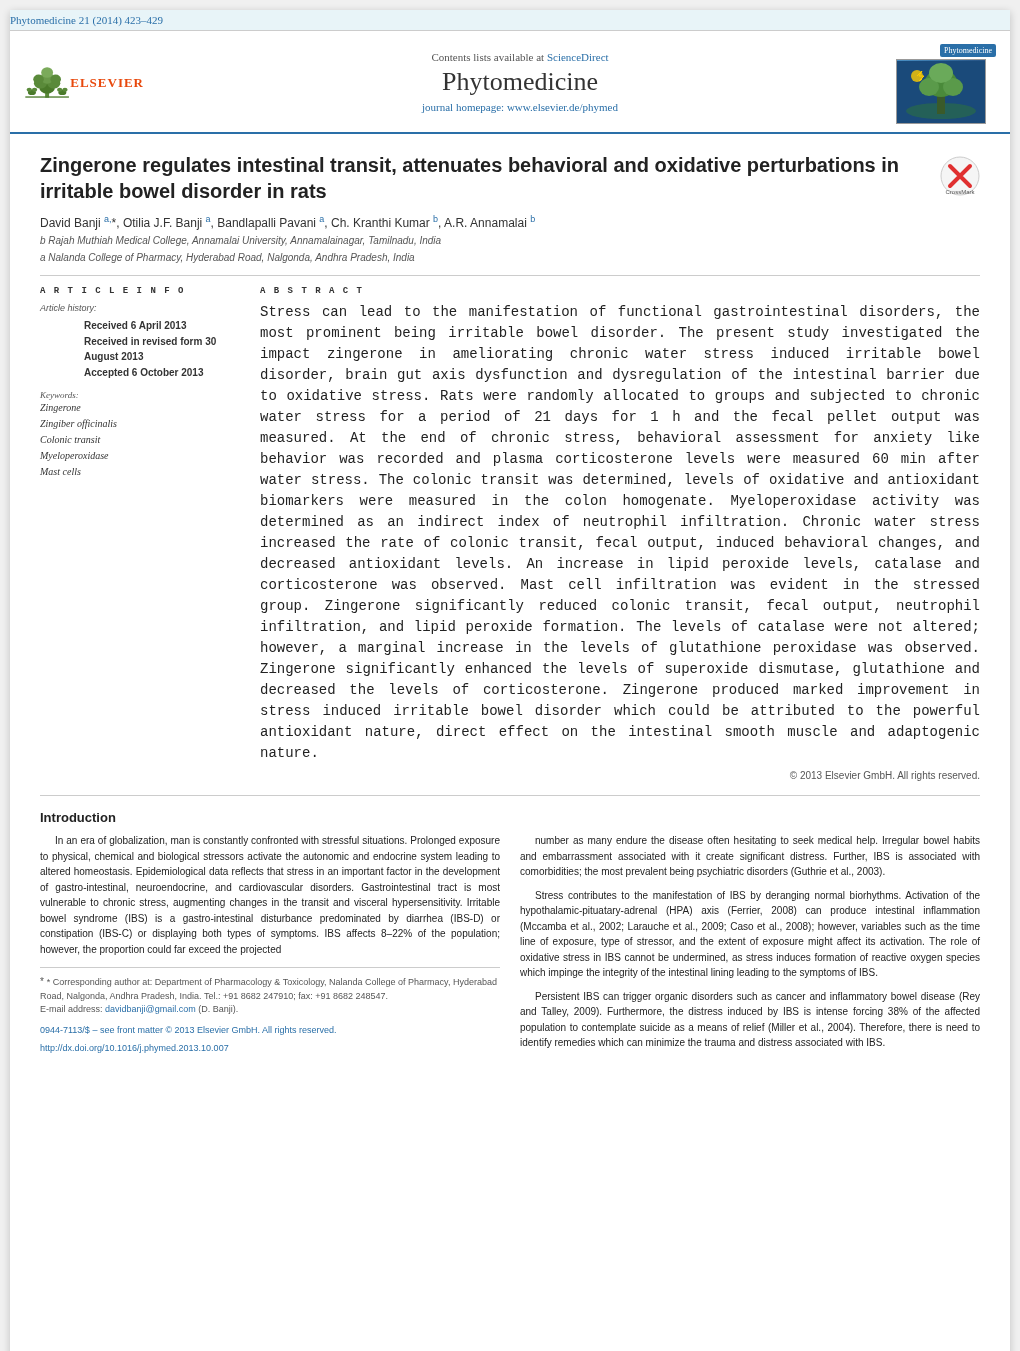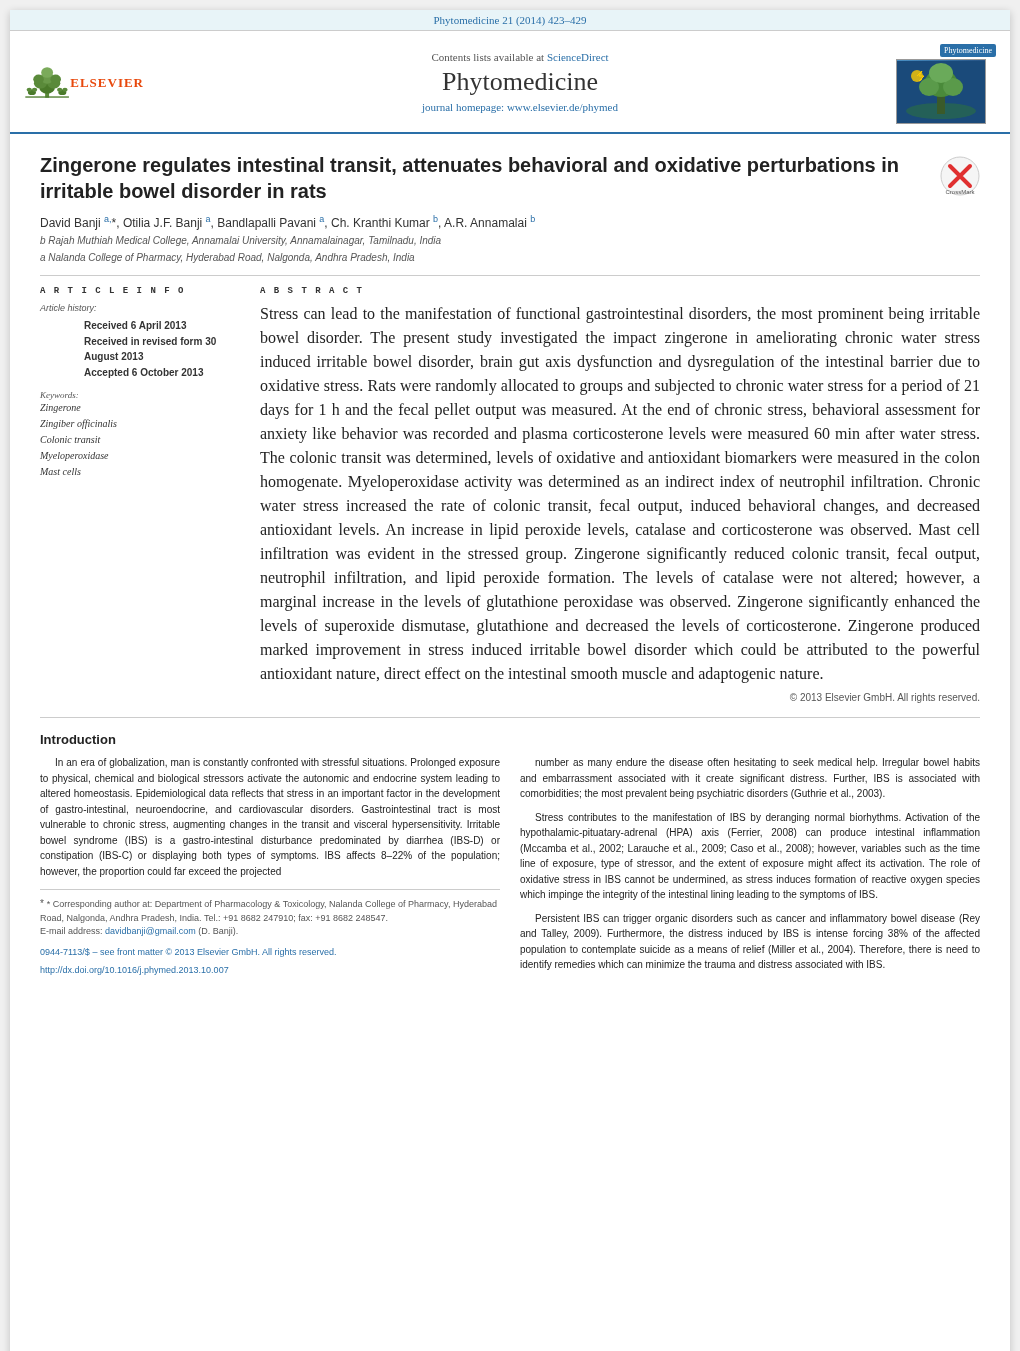--- a/index.html
+++ b/index.html
@@ -16,21 +16,21 @@
       min-height: 1351px;
       padding: 0;
       box-shadow: 0 2px 8px rgba(0,0,0,0.2);
     }
 
     
     .header-top {
       background: #e8f4f8;
       border-bottom: 1px solid #ccc;
       padding: 4px 0;
-      text-align: center;
+      text-align: left;
       font-size: 11px;
       color: #2a6fa8;
     }
     .header-main {
       display: flex;
       align-items: center;
       padding: 8px 14px;
       border-bottom: 2px solid #2a6fa8;
       background: #fff;
     }
@@ -200,24 +200,24 @@
       color: #555;
     }
     .keywords-section .kw-list {
       font-size: 10px;
       font-style: italic;
       color: #333;
       line-height: 1.6;
     }
 
     .abstract-text {
-      font-size: 16px;
+      font-size: 14px;
       line-height: 1.5;
       color: #222;
-      font-family: Liberation Serif, serif;
+      font-family: Liberation Mono, monospace;
       text-align: justify;
     }
     .abstract-copyright {
       font-size: 10px;
       color: #555;
       text-align: right;
       margin-top: 6px;
       font-family: Arial, sans-serif;
     }
 

